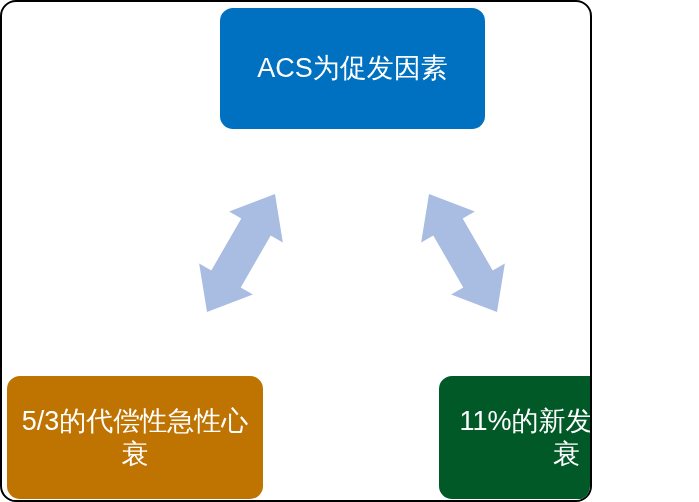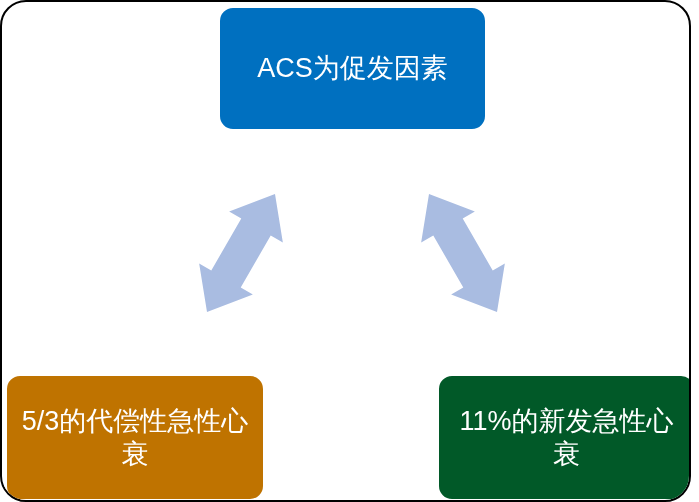--- a/index.html
+++ b/index.html
@@ -4,25 +4,25 @@
 <style>
   * { box-sizing: border-box; }
   html, body {
     margin: 0;
     padding: 0;
     background: #ffffff;
     font-family: "Liberation Sans", "DejaVu Sans", sans-serif;
   }
   .canvas {
     position: relative;
-    width: 691px;
+    width: 592px;
     height: 502px;
     background: var(--canvas-background, #ffffff);
     border: 2px solid var(--canvas-border, #000000);
-    border-radius: 26px;
+    border-radius: 16px;
     overflow: hidden;
   }
   .node {
     position: absolute;
     display: flex;
     align-items: center;
     justify-content: center;
     text-align: center;
     color: var(--box-text, #ffffff);
     border: 3px solid var(--box-border, #ffffff);

